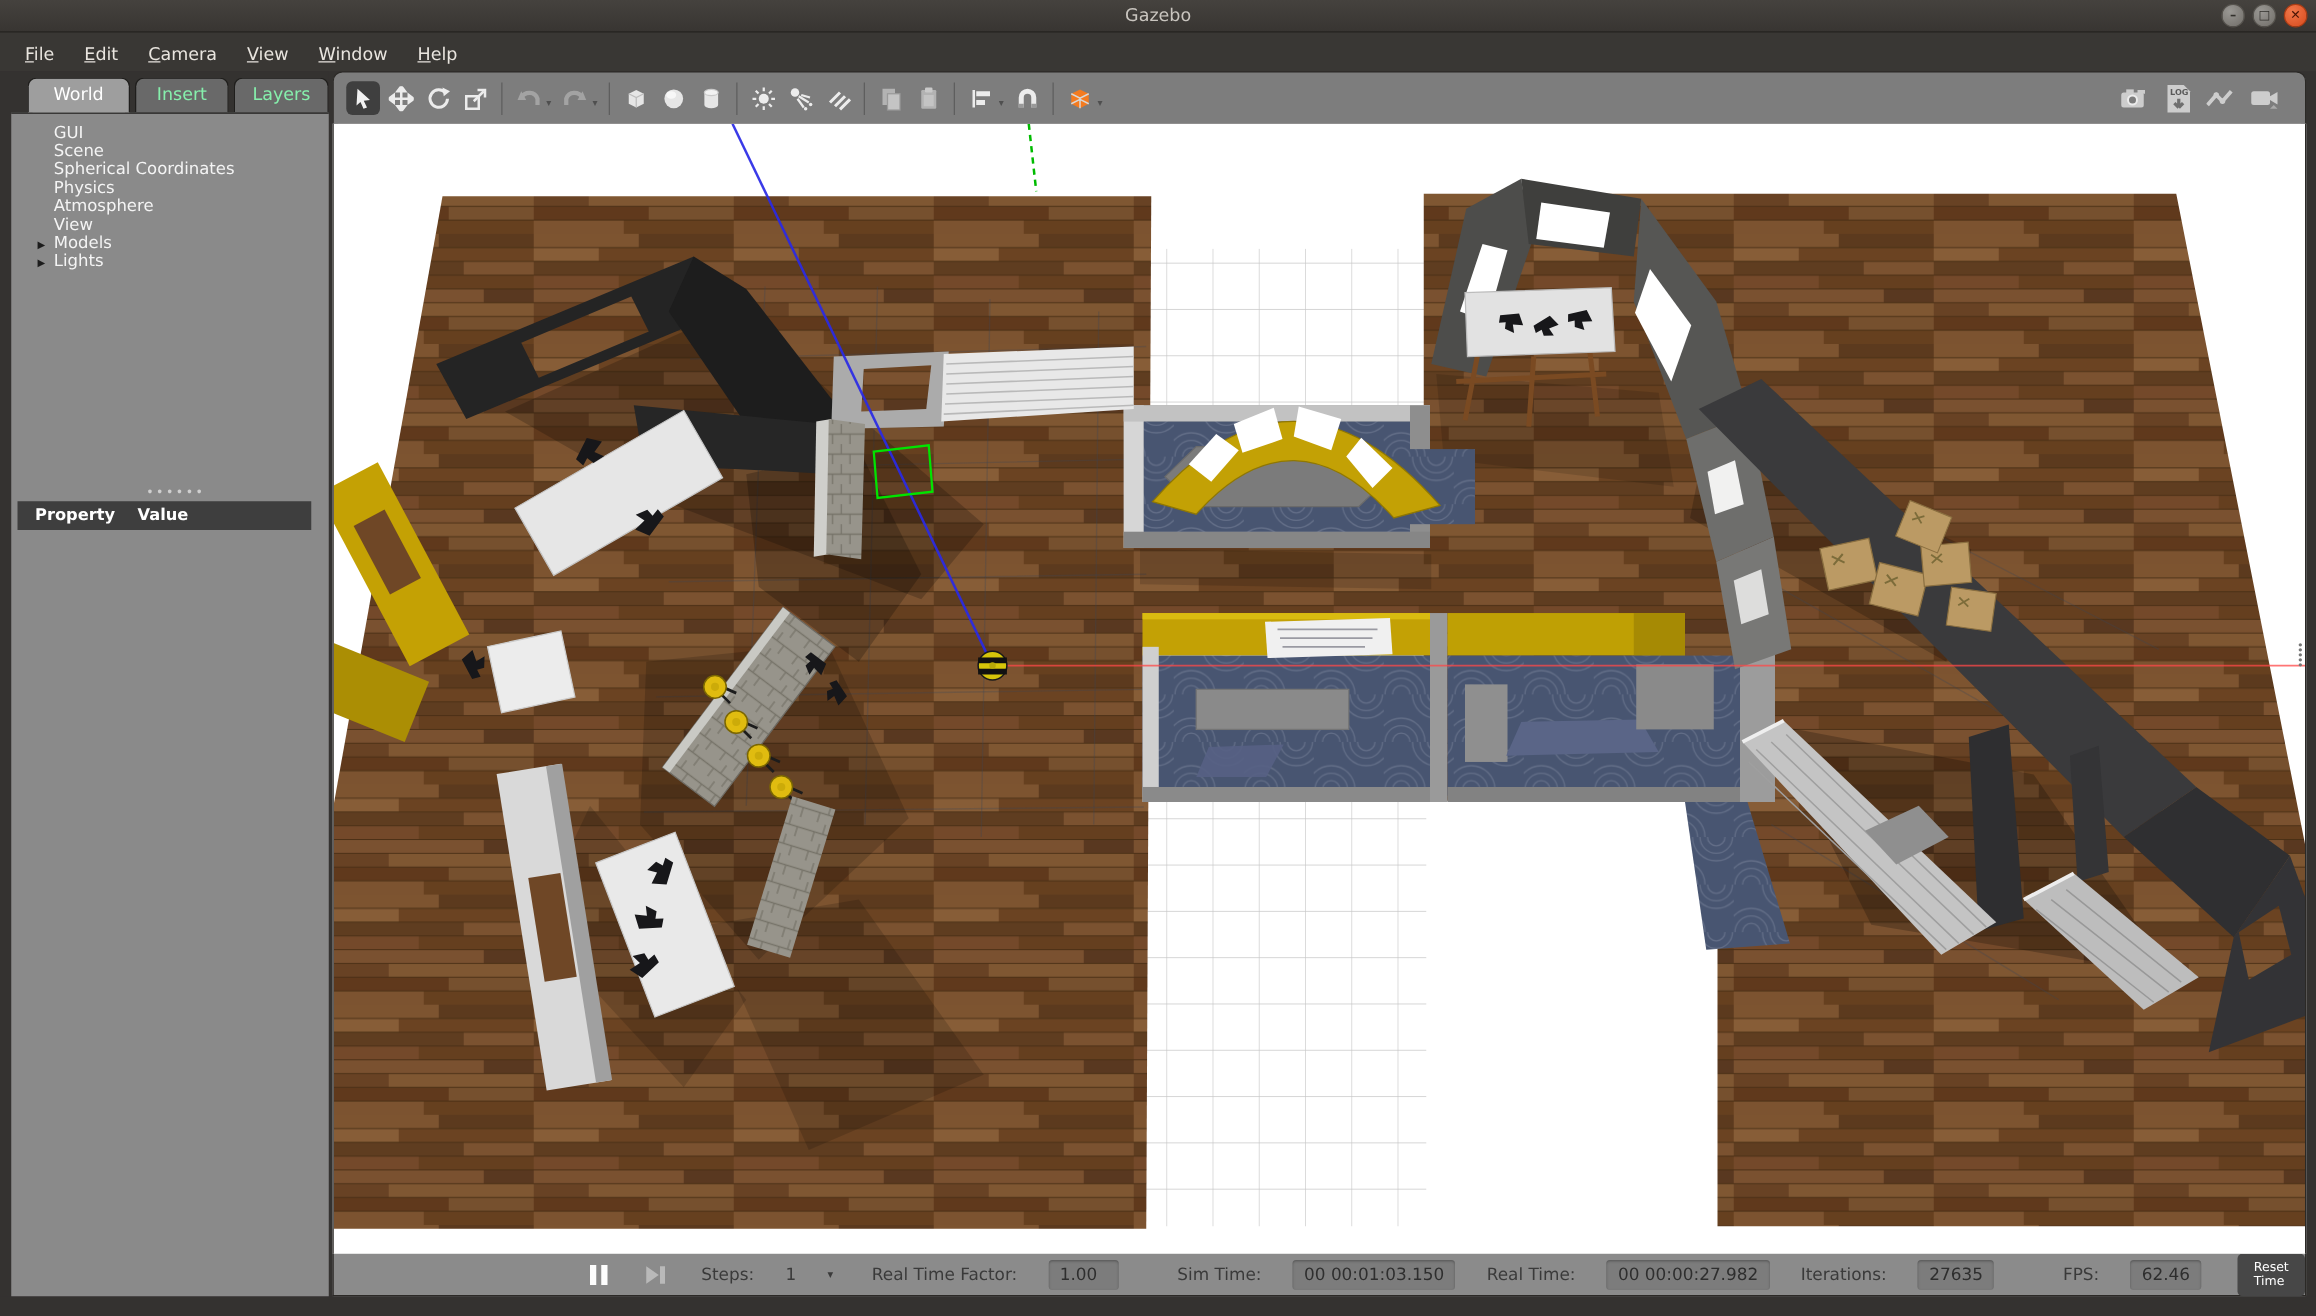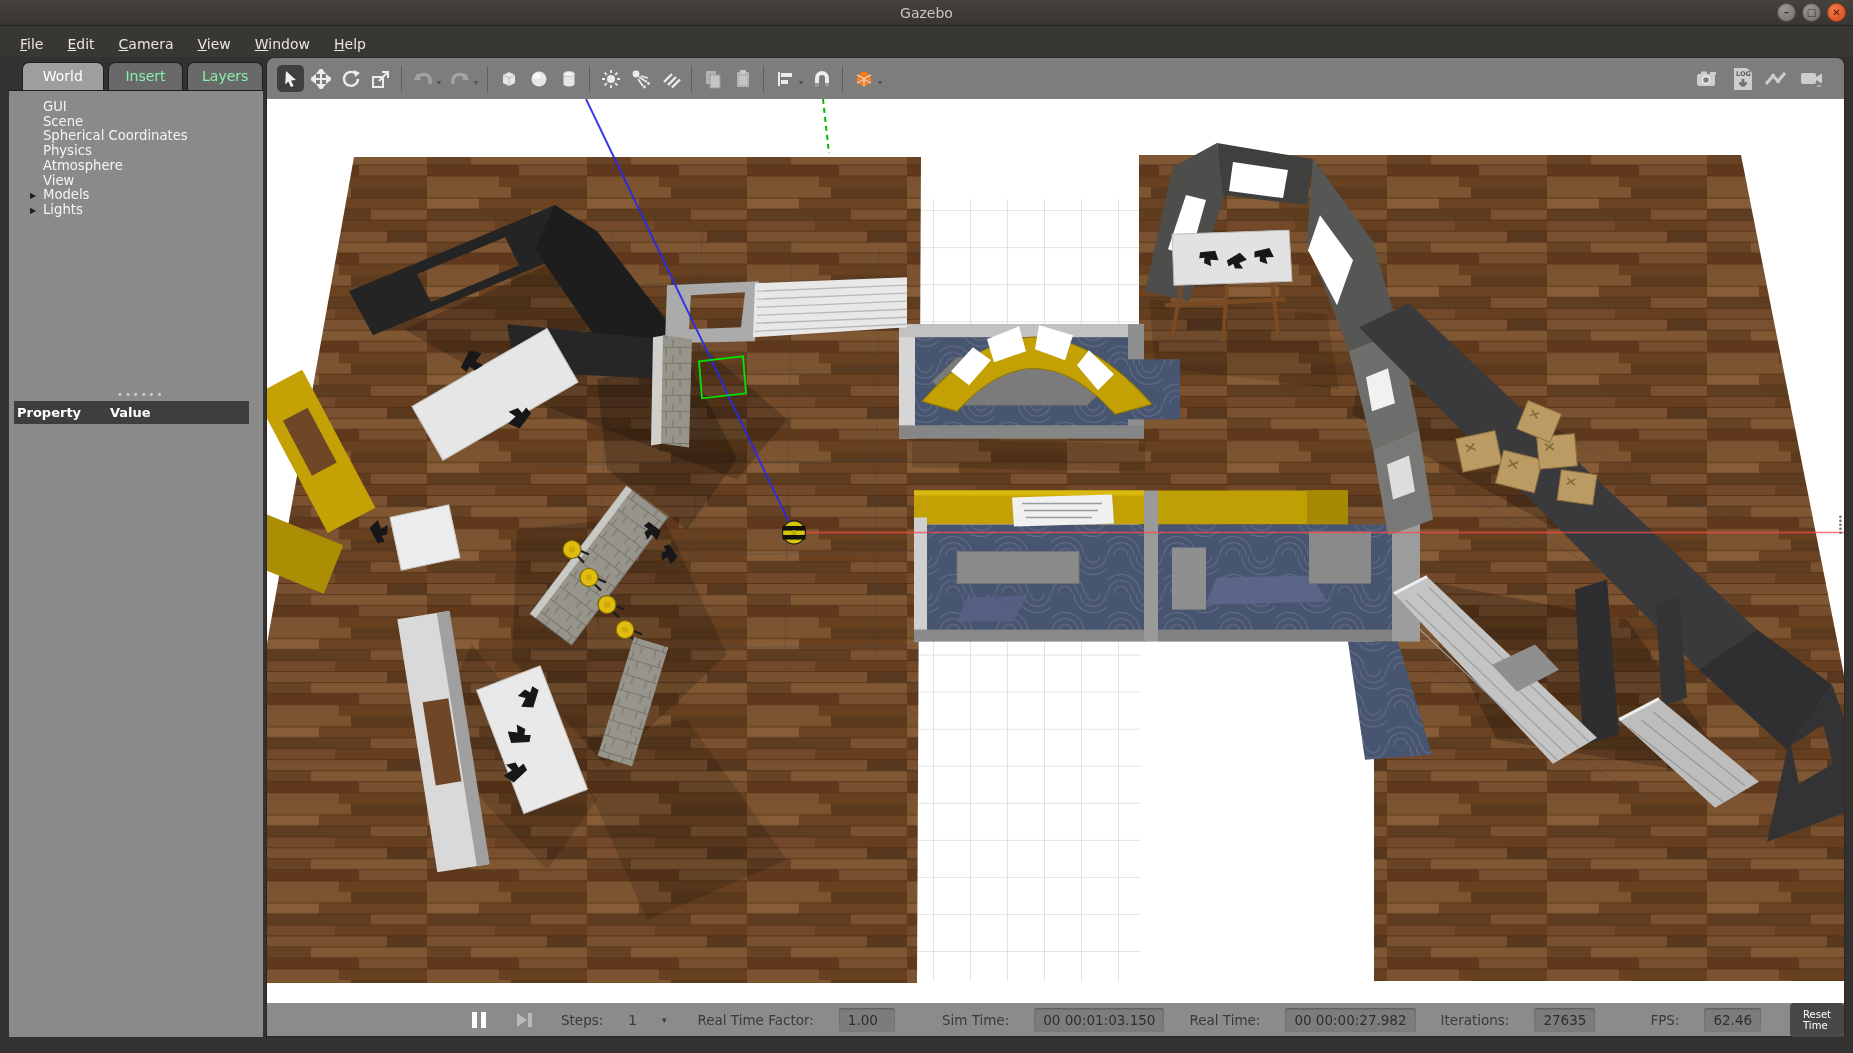--- a/index.html
+++ b/index.html
@@ -34,21 +34,21 @@
   .tab.inactive { width:76px; background:#696969; color:#86efac; }
   .panel-body { flex:1; background:#8a8a8a; border-top:1px solid #1f1e1c; position:relative; }
   .tree { padding:9px 0 0 34px; list-style:none; }
   .tree li { font-size:13.2px; color:#f4f4f4; line-height:14.7px; cursor:pointer; position:relative; white-space:nowrap; }
   .tree li .arrow { position:absolute; left:-13px; top:1px; font-size:8px; color:#1c1c1c; }
   .splitter-dots { position:absolute; top:301px; left:108px; color:#cfcfcf; font-size:10px; letter-spacing:2px;
                    line-height:6px; cursor:row-resize; }
   .prop-header { position:absolute; top:310px; left:5px; right:14px; height:23px; background:#3e3e3e;
                  display:flex; align-items:center; }
   .prop-header span { color:#ffffff; font-size:13px; font-weight:bold; }
-  .prop-header .p1 { padding-left:3px; width:96px; }
+  .prop-header .p1 { padding-left:14px; width:96px; }
 
   
   .viewport-col { flex:1; display:flex; flex-direction:column; margin:0 8px 0 3px; min-width:0; position:relative; }
   .toolbar { height:42px; background:#7d7d7d; border-radius:8px 8px 0 0; display:flex; align-items:center;
              padding:0 10px; border:1px solid #2b2926; border-bottom:none; }
   .tgroup { display:flex; align-items:center; gap:3px; }
   .tbtn { width:27px; height:27px; display:flex; align-items:center; justify-content:center; border-radius:5px; cursor:pointer; }
   .tbtn.active { background:#3f3f3f; }
   .tsep { width:1px; height:26px; background:#5e5e5e; margin:0 7px; }
   .caret { color:#4f4f4f; font-size:8px; margin:8px 2px 0 -2px; }

